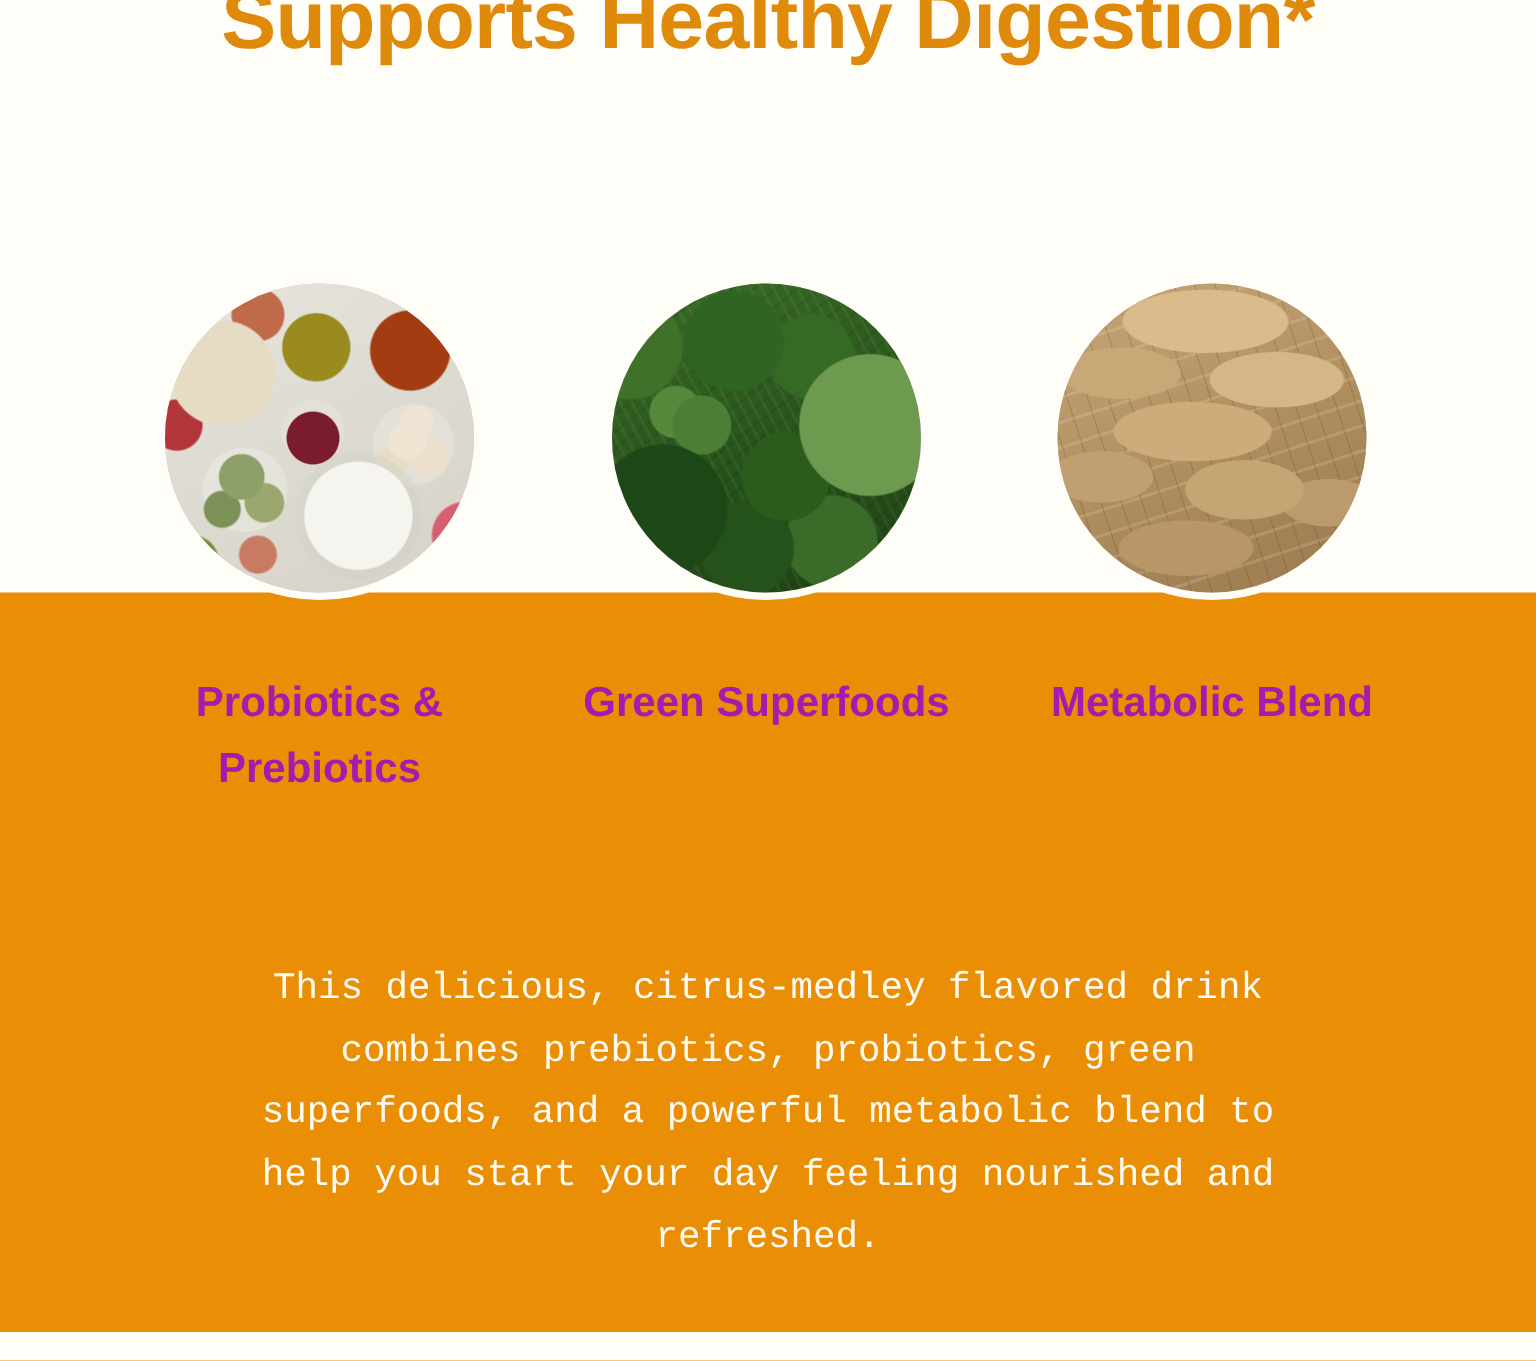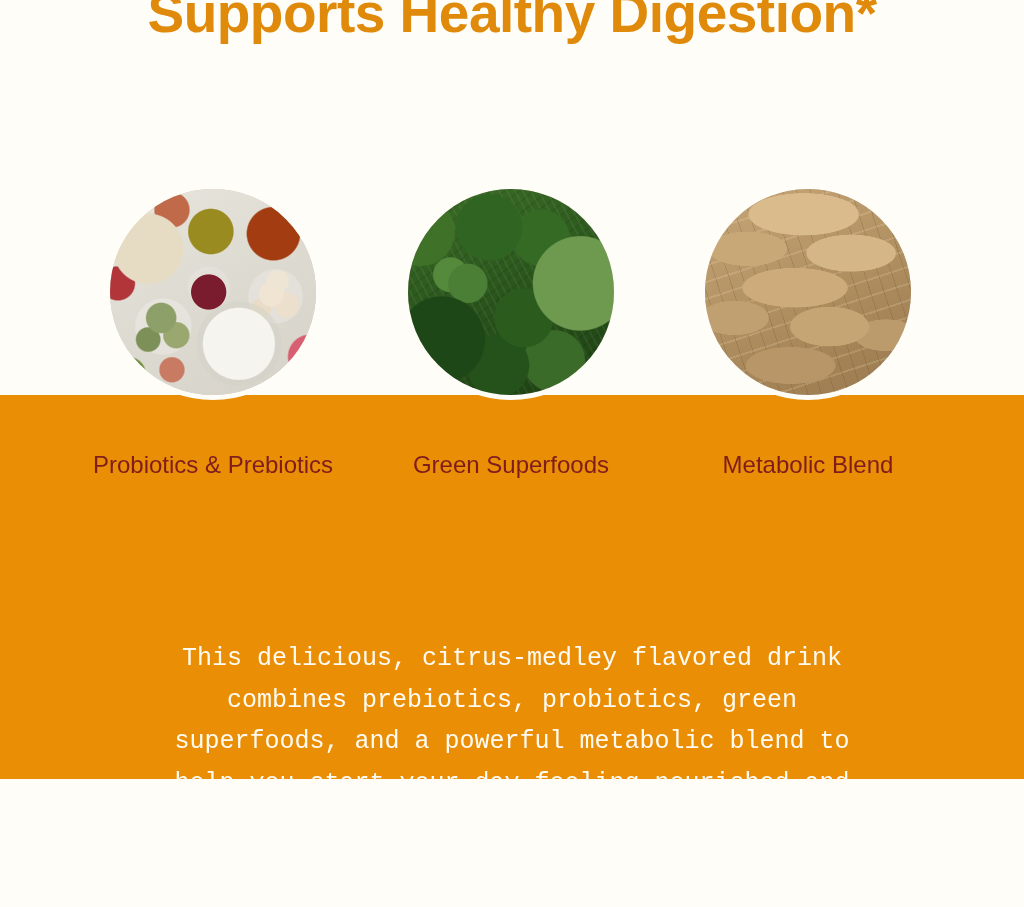--- a/index.html
+++ b/index.html
@@ -13,21 +13,21 @@
   body {
     font-family:"Liberation Sans", sans-serif;
     background:#FFFDF7;
     position:relative;
   }
 
   
   .page {
     position:relative;
     width:1024px;
-    height:779px;
+    height:888px;
     background:#FFFDF7;
     overflow:hidden;
   }
 
   
   .top-band {
     position:absolute;
     left:0; top:0;
     width:1024px;
     height:395px;
@@ -163,24 +163,24 @@
       repeating-linear-gradient(-18deg, rgba(255,238,205,.16) 0 2px, transparent 2px 16px),
       linear-gradient(155deg, #c8a87a 0%, #b08f60 50%, #97784d 100%);
   }
 
   .circle-caption {
     position:absolute;
     left:-22px;
     top:262px;
     width:260px;
     text-align:center;
-    color:#7f1d1d;
-    font-size:24px;
+    color:#a21caf;
+    font-size:28px;
     line-height:1.58;
-    font-weight:400;
+    font-weight:700;
   }
 
   
   .body-copy {
     position:absolute;
     left:140px;
     top:638px;
     width:744px;
     text-align:center;
     color:#FFFBF2;

